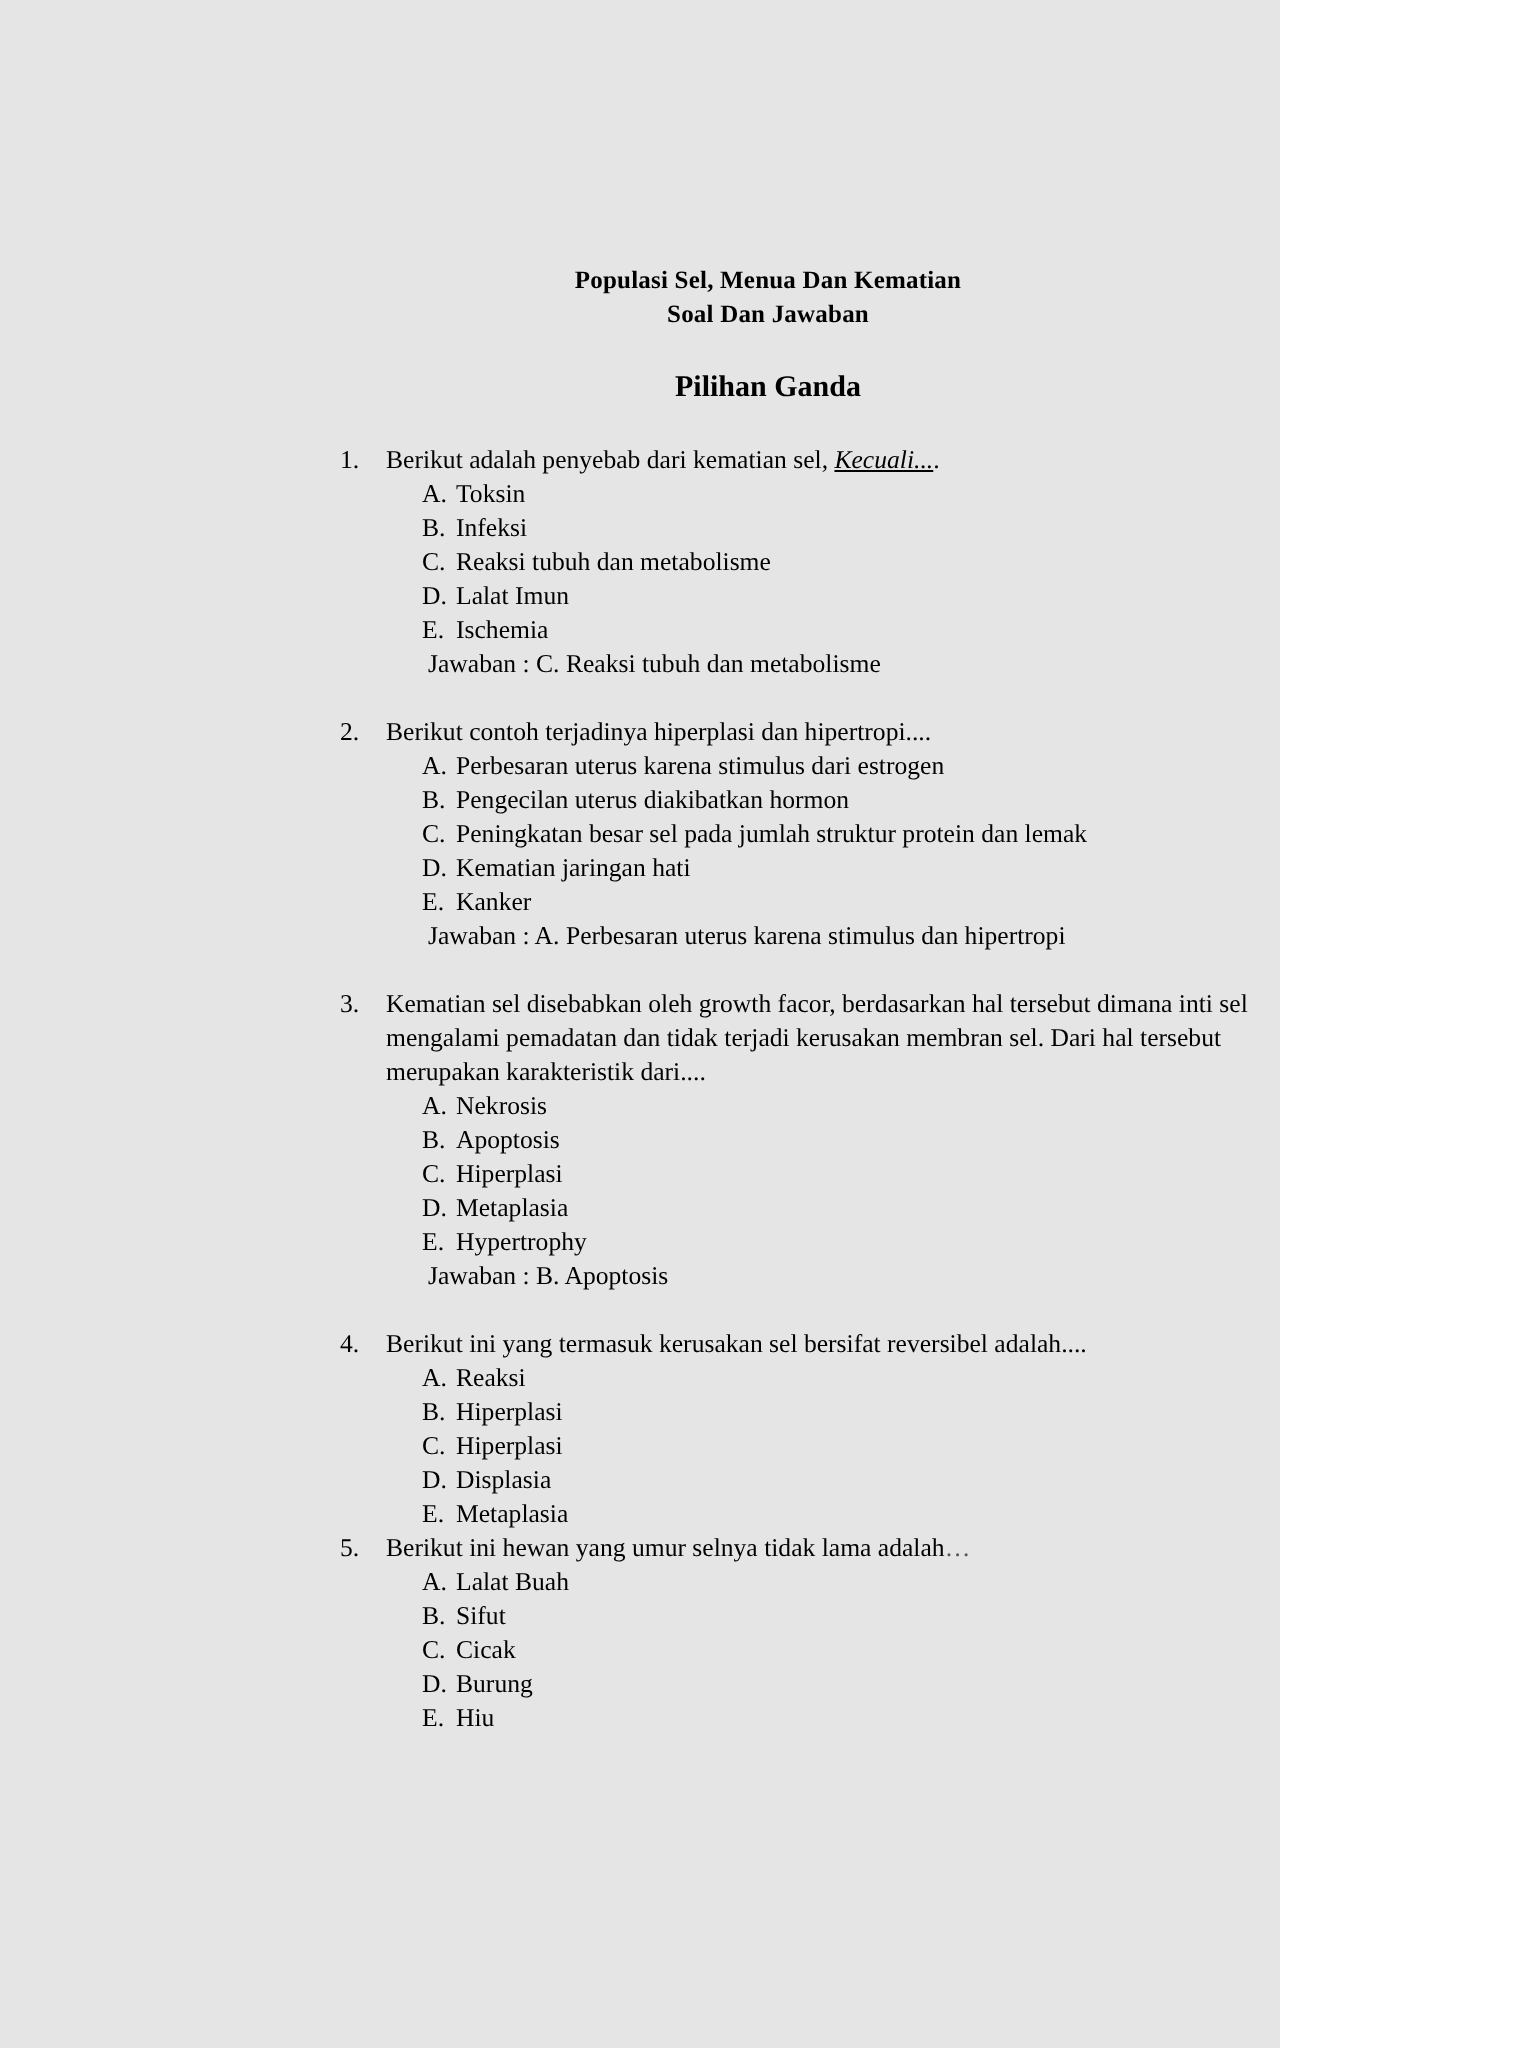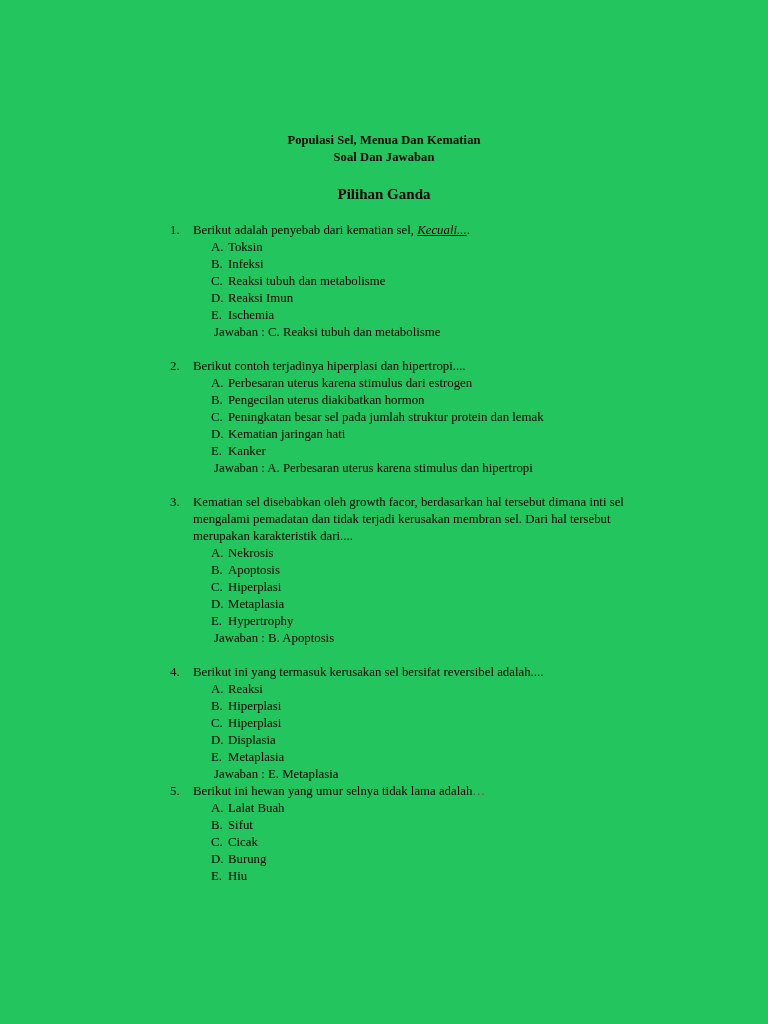--- a/index.html
+++ b/index.html
@@ -9,23 +9,23 @@
   }
   body {
     width: 768px;
     height: 1024px;
     font-family: "Liberation Serif", "DejaVu Serif", serif;
     color: #000000;
     -webkit-font-smoothing: antialiased;
   }
   .page {
     position: relative;
-    width: 768px;
+    width: 640px;
     height: 1024px;
-    background: #22c55e;
+    background: #e5e5e5;
     overflow: hidden;
   }
   .content {
     position: absolute;
     left: 0;
     top: 132px;
     width: 768px;
   }
 
   
@@ -118,21 +118,21 @@
     <div class="questions">
         <div class="question">
           <div class="q-head">
             <span class="q-num">1.</span>
             <span class="q-text"><span>Berikut adalah penyebab dari kematian sel, </span><span class="kecuali">Kecuali...</span><span>.</span></span>
           </div>
           <ul class="options">
             <li class="option"><span class="opt-letter">A.</span><span class="opt-text">Toksin</span></li>
             <li class="option"><span class="opt-letter">B.</span><span class="opt-text">Infeksi</span></li>
             <li class="option"><span class="opt-letter">C.</span><span class="opt-text">Reaksi tubuh dan metabolisme</span></li>
-            <li class="option"><span class="opt-letter">D.</span><span class="opt-text">Reaksi Imun</span></li>
+            <li class="option"><span class="opt-letter">D.</span><span class="opt-text">Lalat Imun</span></li>
             <li class="option"><span class="opt-letter">E.</span><span class="opt-text">Ischemia</span></li>
           </ul>
           <div class="answer">Jawaban : C. Reaksi tubuh dan metabolisme</div>
         </div>
         <div class="question gap-before">
           <div class="q-head">
             <span class="q-num">2.</span>
             <span class="q-text"><span>Berikut contoh terjadinya hiperplasi dan hipertropi....</span></span>
           </div>
           <ul class="options">
@@ -163,21 +163,20 @@
             <span class="q-num">4.</span>
             <span class="q-text"><span>Berikut ini yang termasuk kerusakan sel bersifat reversibel adalah....</span></span>
           </div>
           <ul class="options">
             <li class="option"><span class="opt-letter">A.</span><span class="opt-text">Reaksi</span></li>
             <li class="option"><span class="opt-letter">B.</span><span class="opt-text">Hiperplasi</span></li>
             <li class="option"><span class="opt-letter">C.</span><span class="opt-text">Hiperplasi</span></li>
             <li class="option"><span class="opt-letter">D.</span><span class="opt-text">Displasia</span></li>
             <li class="option"><span class="opt-letter">E.</span><span class="opt-text">Metaplasia</span></li>
           </ul>
-          <div class="answer">Jawaban : E. Metaplasia</div>
         </div>
         <div class="question">
           <div class="q-head">
             <span class="q-num">5.</span>
             <span class="q-text"><span>Berikut ini hewan yang umur selnya tidak lama adalah</span><span class="dim-ellipsis">…</span></span>
           </div>
           <ul class="options">
             <li class="option"><span class="opt-letter">A.</span><span class="opt-text">Lalat Buah</span></li>
             <li class="option"><span class="opt-letter">B.</span><span class="opt-text">Sifut</span></li>
             <li class="option"><span class="opt-letter">C.</span><span class="opt-text">Cicak</span></li>

